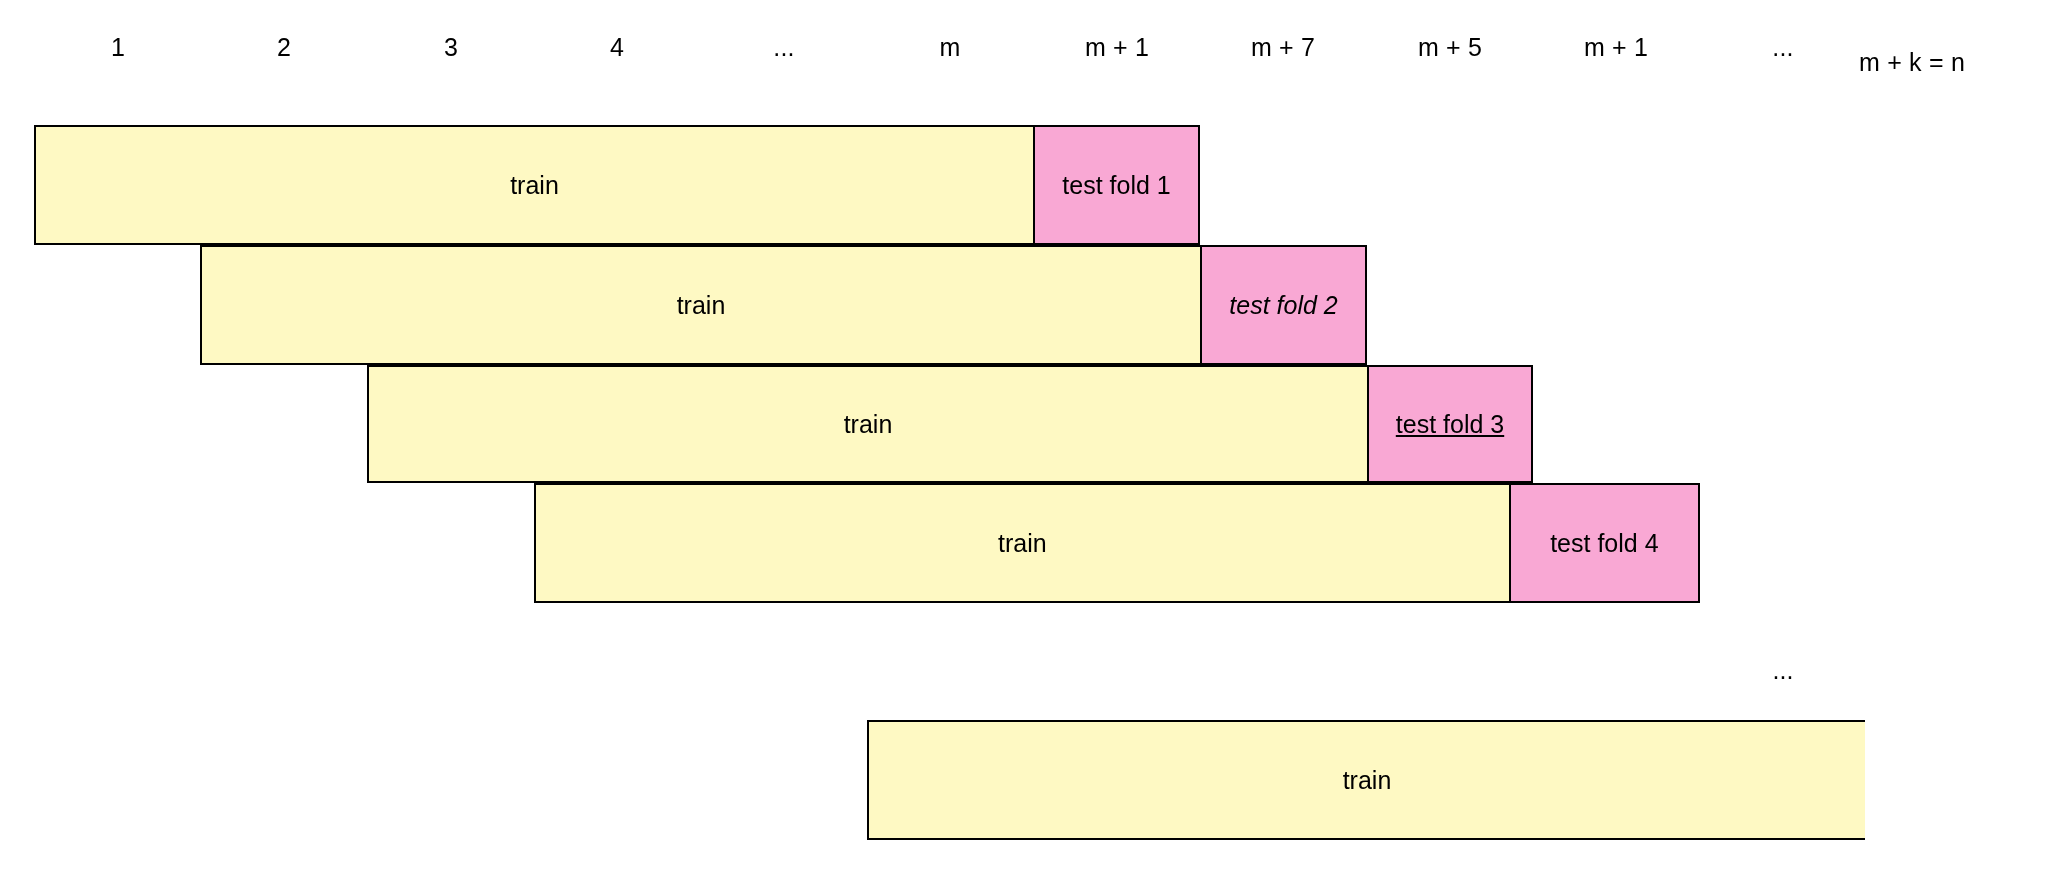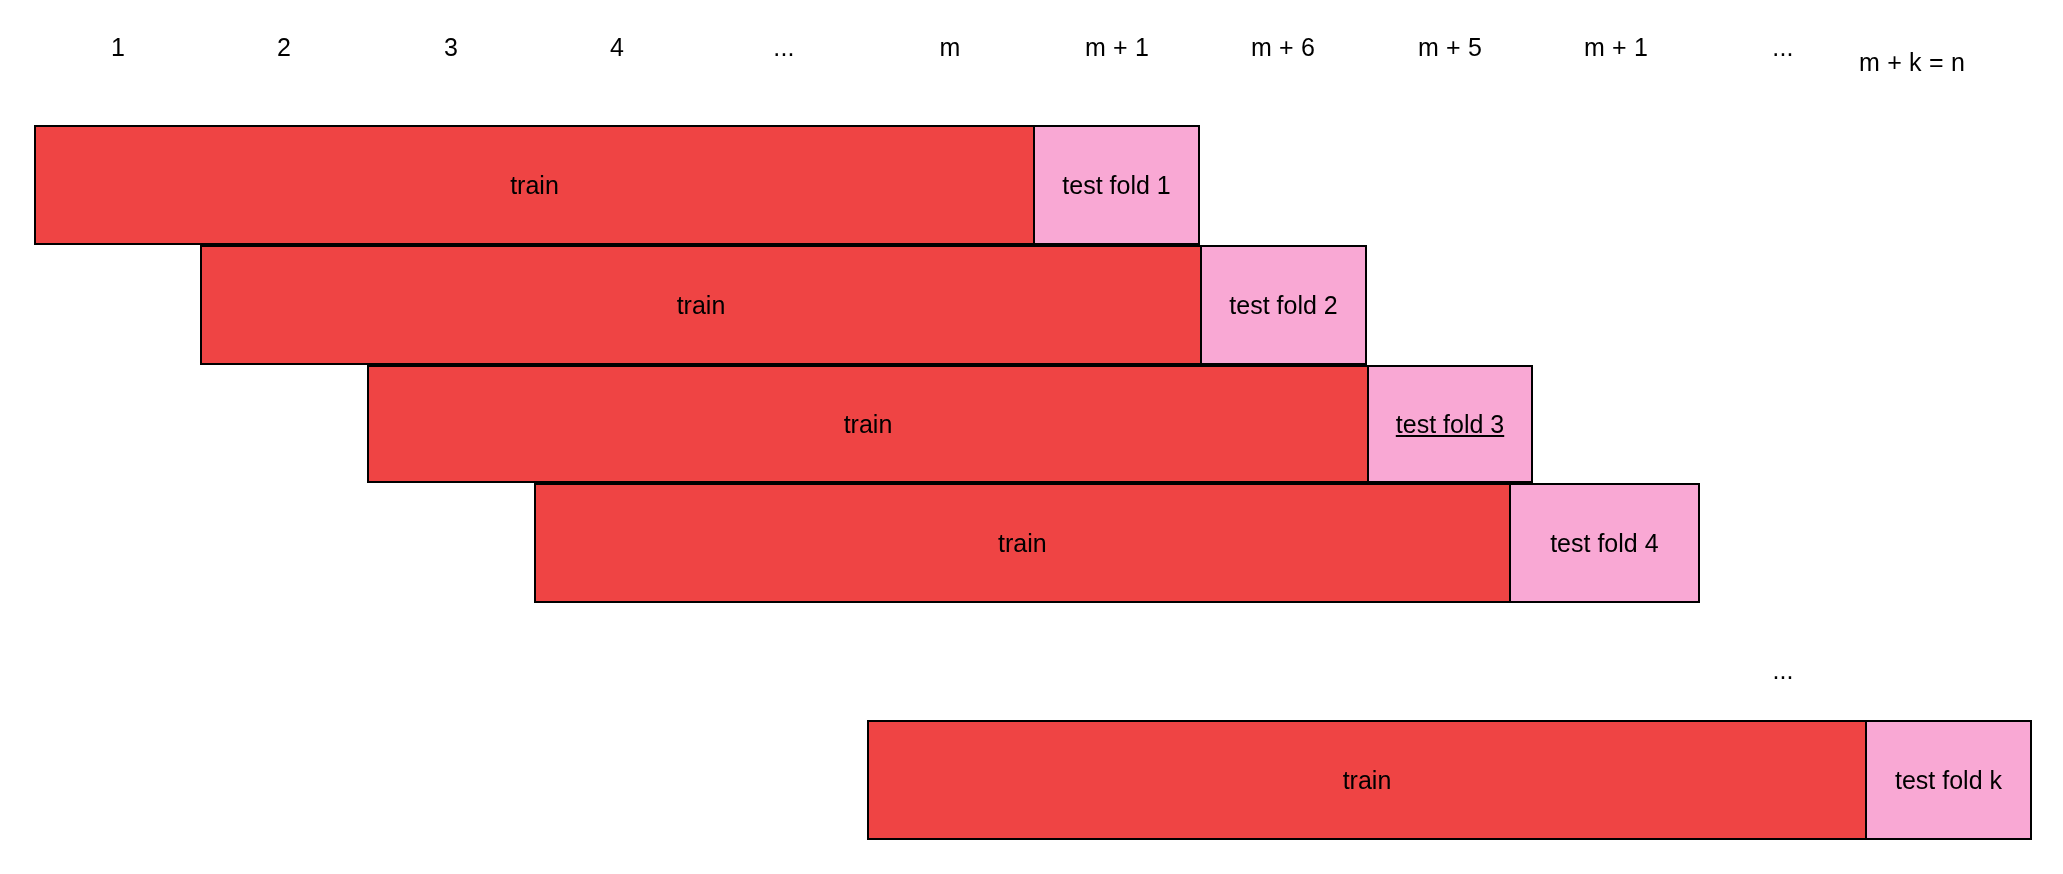--- a/index.html
+++ b/index.html
@@ -30,21 +30,21 @@
   }
   .fold-row {
     position: absolute;
     box-sizing: border-box;
     display: flex;
     flex-direction: row;
     align-items: stretch;
   }
   .train-cell {
     box-sizing: border-box;
-    background: #ef4444;
+    background: #fef9c3;
     border: 2px solid #000000;
     border-right: none;
     display: flex;
     align-items: center;
     justify-content: center;
     font-size: 25px;
     color: #000000;
     white-space: nowrap;
   }
   .test-cell {
@@ -73,47 +73,46 @@
 <div id="canvas">
 
   <div id="column-headers">
       <div class="col-label" style="left: 118px; top: 35px;">1</div>
       <div class="col-label" style="left: 284px; top: 35px;">2</div>
       <div class="col-label" style="left: 451px; top: 35px;">3</div>
       <div class="col-label" style="left: 617px; top: 35px;">4</div>
       <div class="col-label" style="left: 784px; top: 35px;">...</div>
       <div class="col-label" style="left: 950px; top: 35px;">m</div>
       <div class="col-label" style="left: 1117px; top: 35px;">m + 1</div>
-      <div class="col-label" style="left: 1283px; top: 35px;">m + 6</div>
+      <div class="col-label" style="left: 1283px; top: 35px;">m + 7</div>
       <div class="col-label" style="left: 1450px; top: 35px;">m + 5</div>
       <div class="col-label" style="left: 1616px; top: 35px;">m + 1</div>
       <div class="col-label" style="left: 1783px; top: 35px;">...</div>
       <div class="col-label" style="left: 1912px; top: 35px; margin-top: 15px;">m + k = n</div>
     </div>
 
   <div id="fold-rows">
       <div class="fold-row" style="left: 34px; top: 125px; height: 120px; width: 1166px;">
         <div class="train-cell" style="width: 999px; height: 120px;">train</div>
         <div class="test-cell" style="width: 167px; height: 120px;">test fold 1</div>
       </div>
       <div class="fold-row" style="left: 200px; top: 245px; height: 120px; width: 1167px;">
         <div class="train-cell" style="width: 1000px; height: 120px;">train</div>
-        <div class="test-cell" style="width: 167px; height: 120px;">test fold 2</div>
+        <div class="test-cell" style="width: 167px; height: 120px; font-style: italic;">test fold 2</div>
       </div>
       <div class="fold-row" style="left: 367px; top: 365px; height: 118px; width: 1166px;">
         <div class="train-cell" style="width: 1000px; height: 118px;">train</div>
         <div class="test-cell" style="width: 166px; height: 118px; text-decoration: underline;">test fold 3</div>
       </div>
       <div class="fold-row" style="left: 534px; top: 483px; height: 120px; width: 1166px;">
         <div class="train-cell" style="width: 999px; height: 120px;">train</div>
         <div class="test-cell" style="width: 196px; height: 120px;">test fold 4</div>
       </div>
       <div class="fold-row" style="left: 867px; top: 720px; height: 120px; width: 1165px;">
         <div class="train-cell" style="width: 998px; height: 120px;">train</div>
-        <div class="test-cell" style="width: 167px; height: 120px;">test fold k</div>
       </div>
     </div>
 
   <div id="ellipsis-holder">
       <div class="ellipsis-mark" style="left: 1783px; top: 658px;">...</div>
     </div>
 
 </div>
 
 </body></html>

